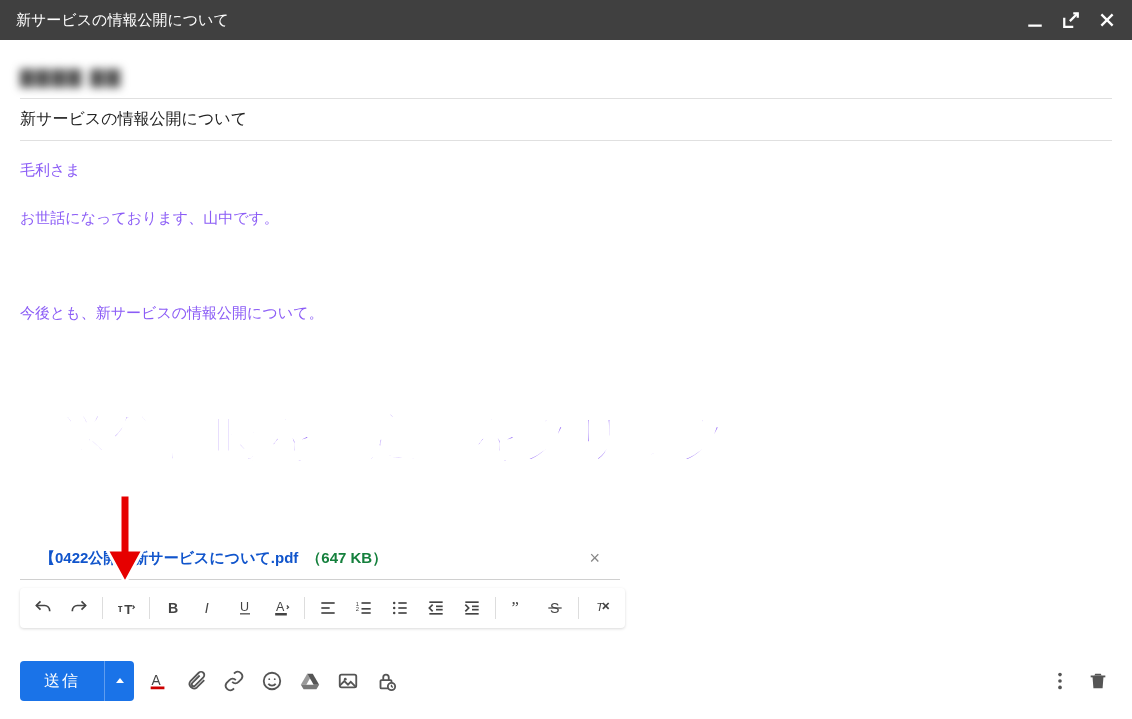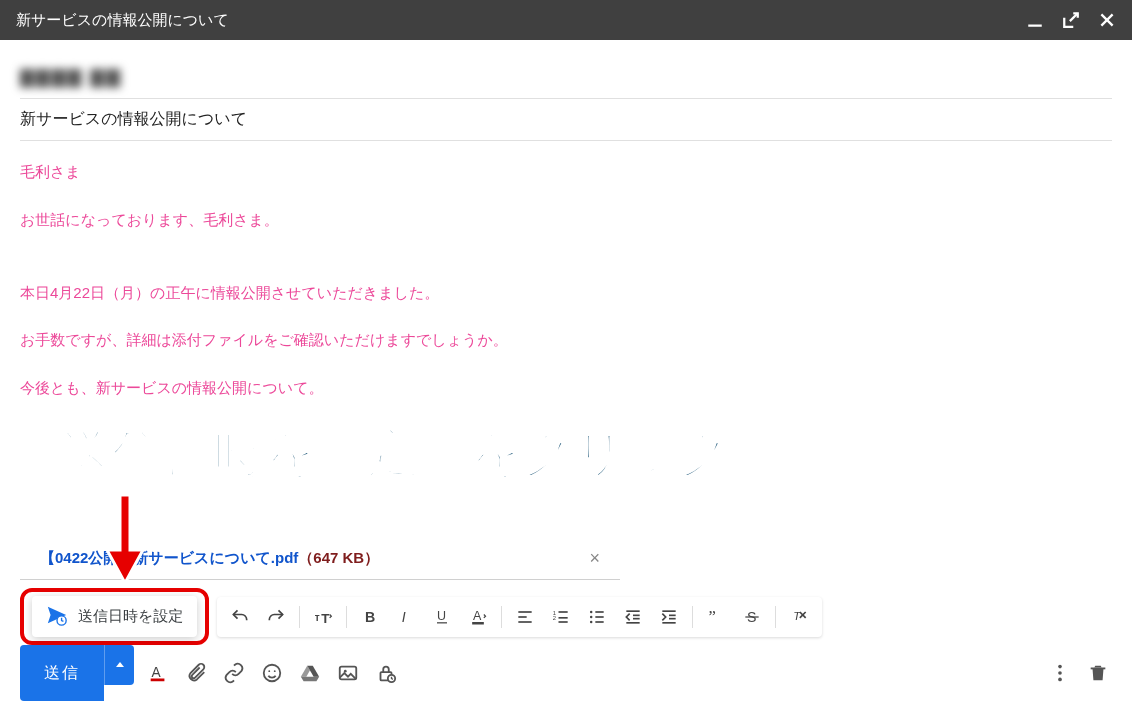--- a/index.html
+++ b/index.html
@@ -12,43 +12,43 @@
   .winbtn { width:18px; height:18px; margin-left:18px; display:flex; align-items:center; justify-content:center; cursor:pointer; }
   .winbtn svg { stroke:#fff; fill:none; stroke-width:2; }
 
   
   .content { padding:16px 20px 0 20px; }
   .row { padding:10px 0; border-bottom:1px solid #e0e0e0; }
   .rec-pill { display:inline-block; filter:blur(4px); color:#555; font-size:18px; letter-spacing:2px; }
 
   .subject { font-size:16px; padding:10px 0; border-bottom:1px solid #e0e0e0; color:#222; }
 
-  .body-text { padding-top:18px; font-size:15px; color:#ec4899; line-height:1.7; }
+  .body-text { padding-top:18px; font-size:15px; color:#8b5cf6; line-height:1.7;font-family:Liberation Mono, monospace; }
   .body-text p { margin:0 0 22px 0; }
 
   
   .annotation {
-    position:absolute; left:10px; top:420px; font-size:50px; font-weight:900;
-    color:#0c4a6e; -webkit-text-stroke:2px #fff; text-shadow:2px 2px 0 #fff, -2px -2px 0 #fff, 2px -2px 0 #fff, -2px 2px 0 #fff;
+    position:absolute; left:10px; top:404px; font-size:50px; font-weight:900;
+    color:#8b5cf6; -webkit-text-stroke:2px #fff; text-shadow:2px 2px 0 #fff, -2px -2px 0 #fff, 2px -2px 0 #fff, -2px 2px 0 #fff;
     letter-spacing:1px; white-space:nowrap; z-index:50;text-align:center;
   }
   .arrow {
     position:absolute; left:105px; top:495px; z-index:50;
   }
   .arrow svg { width:40px; height:90px; }
   .arrow svg * { fill:#e60000; stroke:#fff; stroke-width:3; }
 
   
   .attachment-row { position:absolute; left:20px; top:538px; right:20px; }
   .attachment {
     display:inline-flex; align-items:center; width:600px; height:42px;
     border-bottom:1px solid #d0d0d0; background:#fff; font-size:15px;
   }
   .attachment .fn { color:#1155cc; font-weight:600; margin-left:20px; }
-  .attachment .sz { color:#7f1d1d; font-weight:600; }
+  .attachment .sz { color:#15803d; margin-left:8px; font-weight:600; }
   .attachment .chx { margin-left:auto; margin-right:20px; color:#888; cursor:pointer; font-size:18px; }
 
   
   .format-row { position:absolute; left:20px; top:588px; right:20px; display:flex; align-items:center; }
   .highlight-box { border:4px solid #e60000; border-radius:12px; padding:4px 8px; display:flex; align-items:center; margin-right:8px; }
   .sched-pop {
     background:#fff; box-shadow:0 2px 8px rgba(0,0,0,.2); border-radius:4px;
     display:flex; align-items:center; padding:8px 14px; font-size:15px; color:#3c4043;
   }
   .sched-pop .sic { color:#1a73e8; margin-right:10px; }
@@ -59,21 +59,21 @@
   }
   .fbtn { width:34px; height:34px; display:flex; align-items:center; justify-content:center; color:#444; border-radius:4px; cursor:pointer; }
   .fbtn svg { width:20px; height:20px; }
   .fdiv { width:1px; height:22px; background:#ddd; margin:0 4px; }
 
   
   .actionbar {
     position:absolute; left:20px; right:20px; bottom:18px; display:flex; align-items:center; gap:10px;
   }
   .send-group { display:flex; }
-  .send-btn { background:#1a73e8; color:#fff; border:none; font-size:16px; font-weight:500; padding:0 24px; height:56px; border-radius:4px 0 0 4px; cursor:pointer; letter-spacing:2px; }
+  .send-btn { background:#1a73e8; color:#fff; border:none; font-size:16px; font-weight:500; padding:0 24px; height:40px; border-radius:4px 0 0 4px; cursor:pointer; letter-spacing:2px; }
   .send-more { background:#1a73e8; color:#fff; border-left:1px solid rgba(255,255,255,.3); width:30px; height:40px; display:flex; align-items:center; justify-content:center; border-radius:0 4px 4px 0; cursor:pointer; }
   .abtn { width:28px; height:28px; display:flex; align-items:center; justify-content:center; color:#555; cursor:pointer; border-radius:4px; }
   .abtn svg { width:22px; height:22px; }
   .actionbar .fill { flex:1; }
 </style>
 </head>
 <body>
 
 <div class="window">
 
@@ -105,58 +105,44 @@
     <div class="row">
       <span class="rec-pill">▇▇▇▇ ▇▇</span>
     </div>
 
     <div class="subject">
       <span>新サービスの情報公開について</span>
     </div>
 
     <div class="body-text">
       <p>毛利さま</p>
-      <p>お世話になっております、毛利さま。</p>
+      <p>お世話になっております、山中です。</p>
       <p>
         <br>
-        <span>本日4月22日（月）の正午に情報公開させていただきました。</span>
       </p>
-      <p>お手数ですが、詳細は添付ファイルをご確認いただけますでしょうか。</p>
       <p>今後とも、新サービスの情報公開について。</p>
     </div>
   </div>
 
   <div class="annotation">［送信日時を設定］をクリック</div>
   <div class="arrow">
     <svg viewBox="0 0 40 90">
       <polygon points="15,0 25,0 25,55 38,55 20,88 2,55 15,55"></polygon>
     </svg>
   </div>
 
   <div class="attachment-row">
     <div class="attachment">
       <span class="fn">【0422公開】新サービスについて.pdf</span>
       <span class="sz">（647 KB）</span>
       <span class="chx">×</span>
     </div>
   </div>
 
   <div class="format-row">
-    <div class="highlight-box">
-      <div class="sched-pop">
-        <span class="sic">
-          <svg width="22" height="22" viewBox="0 0 24 24" fill="currentColor">
-              <path d="M2 3l20 9-20 9 3-9-3-9zm4 9h9"></path>
-              <circle cx="17" cy="18" r="5" fill="#fff" stroke="#1a73e8" stroke-width="1.5"></circle>
-              <path d="M17 15v3l2 1" stroke="#1a73e8" stroke-width="1.5" fill="none"></path>
-            </svg>
-        </span>
-        <span>送信日時を設定</span>
-      </div>
-    </div>
 
     <div class="fmt-toolbar">
       <div class="fbtn">
           <svg viewBox="0 0 24 24" fill="none" stroke="#444" stroke-width="2">
             <path d="M9 14l-5-5 5-5"></path>
             <path d="M4 9h10a6 6 0 016 6v1"></path>
           </svg>
         </div>
       <div class="fbtn">
           <svg viewBox="0 0 24 24" fill="none" stroke="#444" stroke-width="2">

